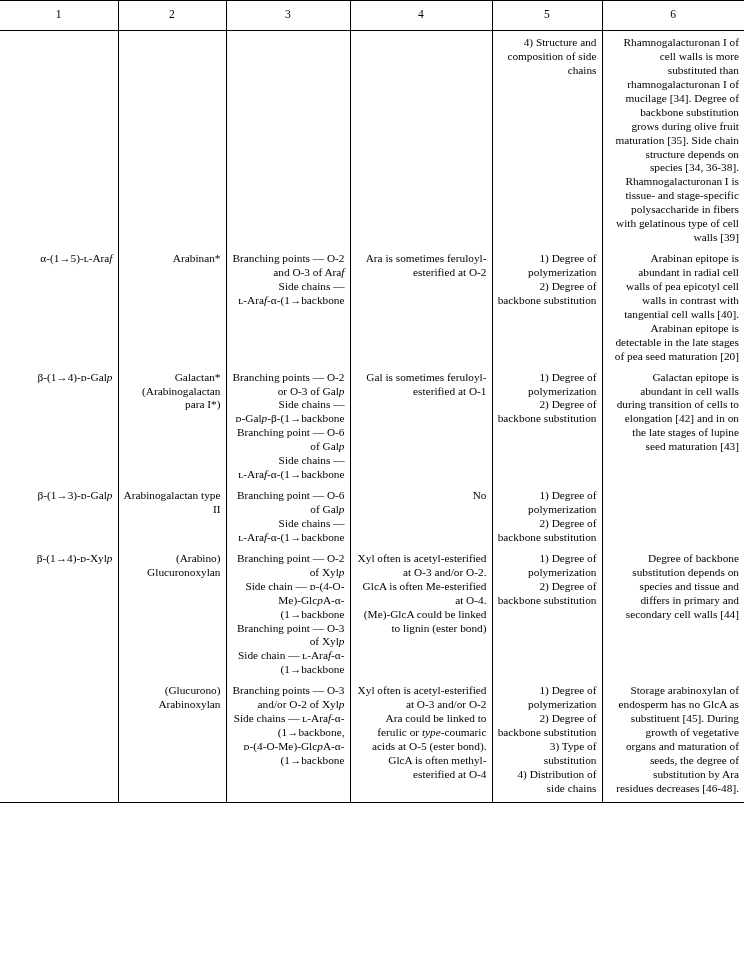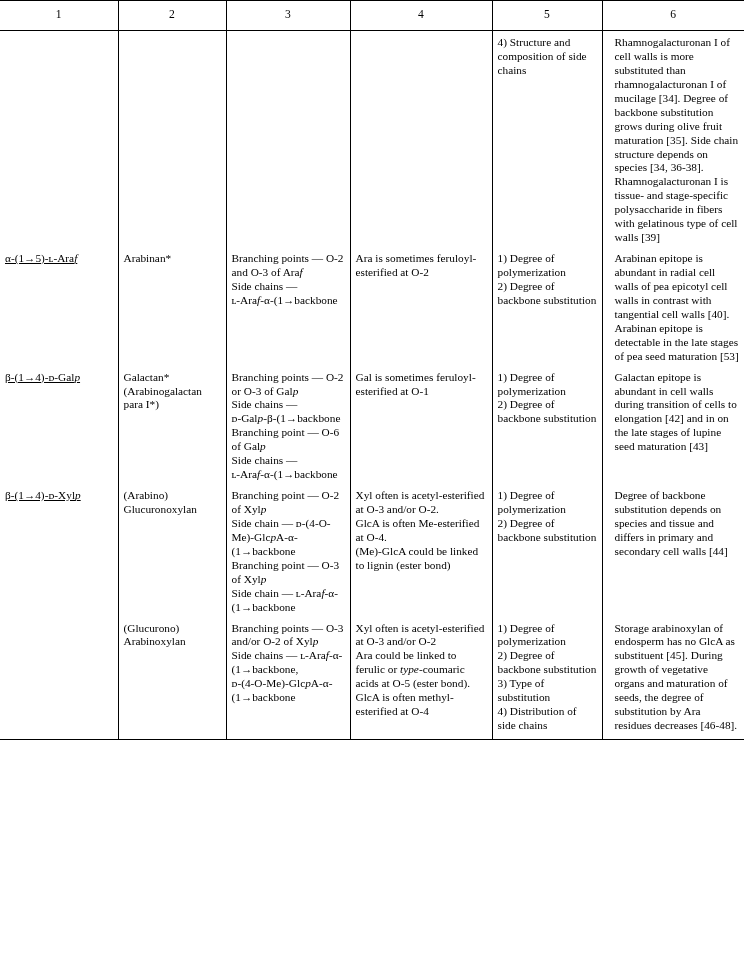--- a/index.html
+++ b/index.html
@@ -50,22 +50,23 @@
   thead th.edge-r { border-right: none; }
 
   tbody td {
     border-left: 1.1px solid #000;
     border-right: 1.1px solid #000;
     vertical-align: top;
     padding: 5px 5px 2px 5px;
     white-space: pre-line;
     word-wrap: break-word;
     hyphens: manual;
+    text-align: right;
   }
-  tbody td.edge-l { border-left: none; text-decoration: underline; }
+  tbody td.edge-l { border-left: none; }
   tbody td.edge-r { border-right: none; padding-left: 12px; }
   tbody tr.last td {
     border-bottom: 1.3px solid #000;
     padding-bottom: 6px;
     margin-left: 21px;
   }
   i { font-style: italic; }
 </style>
 </head>
 <body>
@@ -101,36 +102,47 @@
       </tr>
       <tr>
         <td class="edge-l">α-(1→5)-ʟ-Ara<i>f</i></td>
         <td>Arabinan*</td>
         <td>Branching points — O-2 and O-3 of Ara<i>f</i>
 Side chains —
 ʟ-Ara<i>f</i>-α-(1→backbone</td>
         <td>Ara is sometimes feruloyl-esterified at O-2</td>
         <td>1) Degree of polymerization
 2) Degree of backbone substitution</td>
-        <td class="edge-r">Arabinan epitope is abundant in radial cell walls of pea epicotyl cell walls in contrast with tangential cell walls [40]. Arabinan epitope is detectable in the late stages of pea seed maturation [53]</td>
+        <td class="edge-r">Arabinan epitope is abundant in radial cell walls of pea epicotyl cell walls in contrast with tangential cell walls [40]. Arabinan epitope is detectable in the late stages of pea seed maturation [20]</td>
       </tr>
       <tr>
         <td class="edge-l">β-(1→4)-ᴅ-Gal<i>p</i></td>
         <td>Galactan*
 (Arabinogalactan  para I*)</td>
         <td>Branching points — O-2 or O-3 of Gal<i>p</i>
 Side chains —
 ᴅ-Gal<i>p</i>-β-(1→backbone
 Branching point — O-6 of Gal<i>p</i>
 Side chains —
 ʟ-Ara<i>f</i>-α-(1→backbone</td>
         <td>Gal is sometimes feruloyl-esterified at O-1</td>
         <td>1) Degree of polymerization
 2) Degree of backbone substitution</td>
         <td class="edge-r">Galactan epitope is abundant in cell walls during transition of cells to elongation [42] and in on the late stages of lupine seed maturation [43]</td>
+      </tr>
+      <tr>
+        <td class="edge-l">β-(1→3)-ᴅ-Gal<i>p</i></td>
+        <td>Arabinogalactan   type II</td>
+        <td>Branching point — O-6 of Gal<i>p</i>
+Side chains —
+ʟ-Ara<i>f</i>-α-(1→backbone</td>
+        <td>No</td>
+        <td>1) Degree of polymerization
+2) Degree of backbone substitution</td>
+        <td class="edge-r"></td>
       </tr>
       <tr>
         <td class="edge-l">β-(1→4)-ᴅ-Xyl<i>p</i></td>
         <td>(Arabino) Glucuronoxylan</td>
         <td>Branching point — O-2 of Xyl<i>p</i>
 Side chain — ᴅ-(4-O-Me)-Glc<i>p</i>A-α-(1→backbone
 Branching point — O-3 of Xyl<i>p</i>
 Side chain — ʟ-Ara<i>f</i>-α-(1→backbone</td>
         <td>Xyl often is acetyl-esterified at O-3 and/or O-2.
 GlcA is often Me-esterified at O-4.

